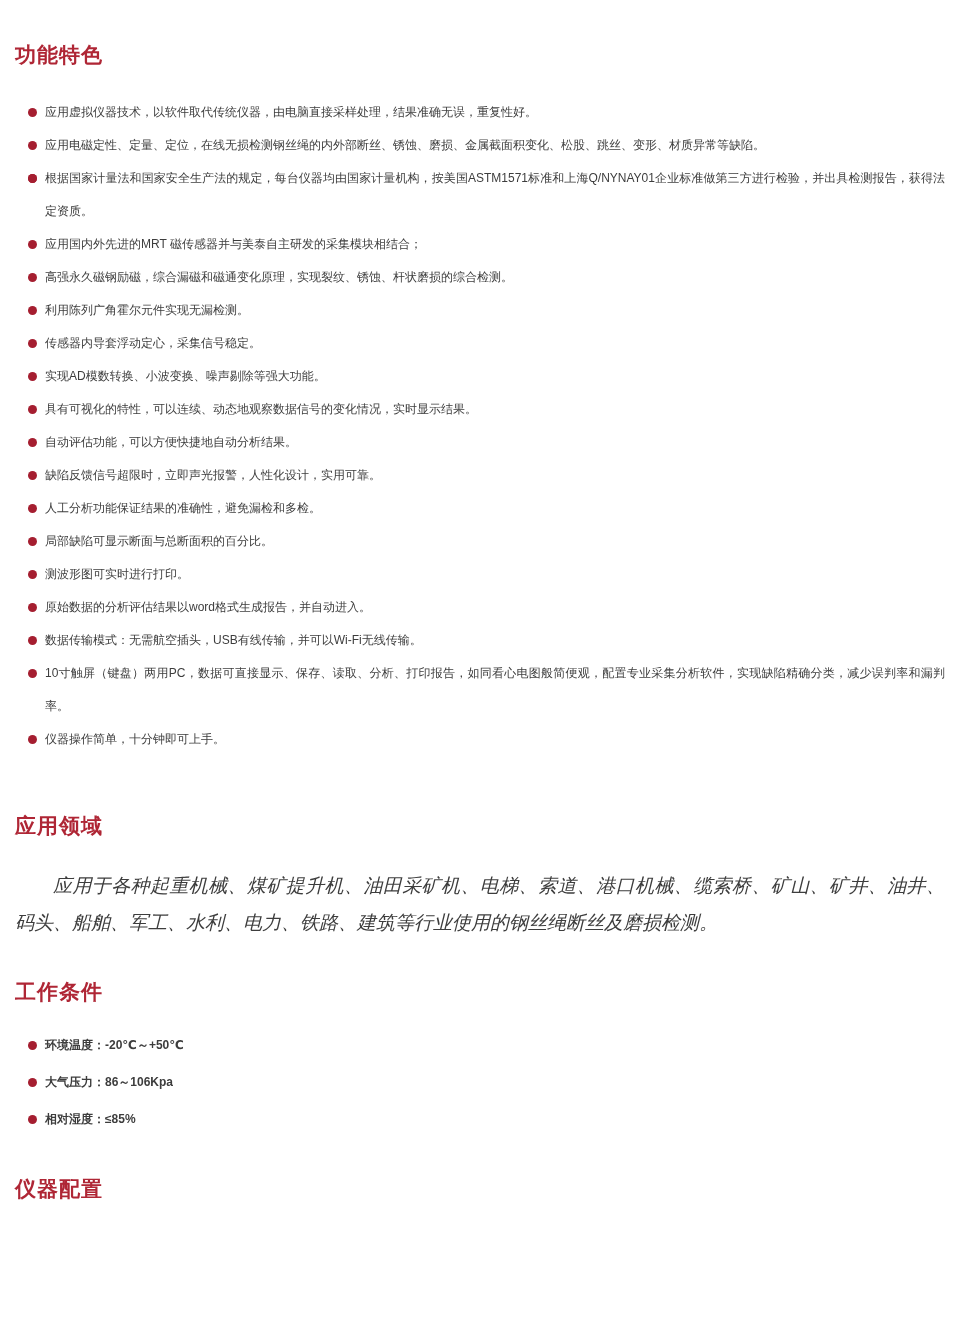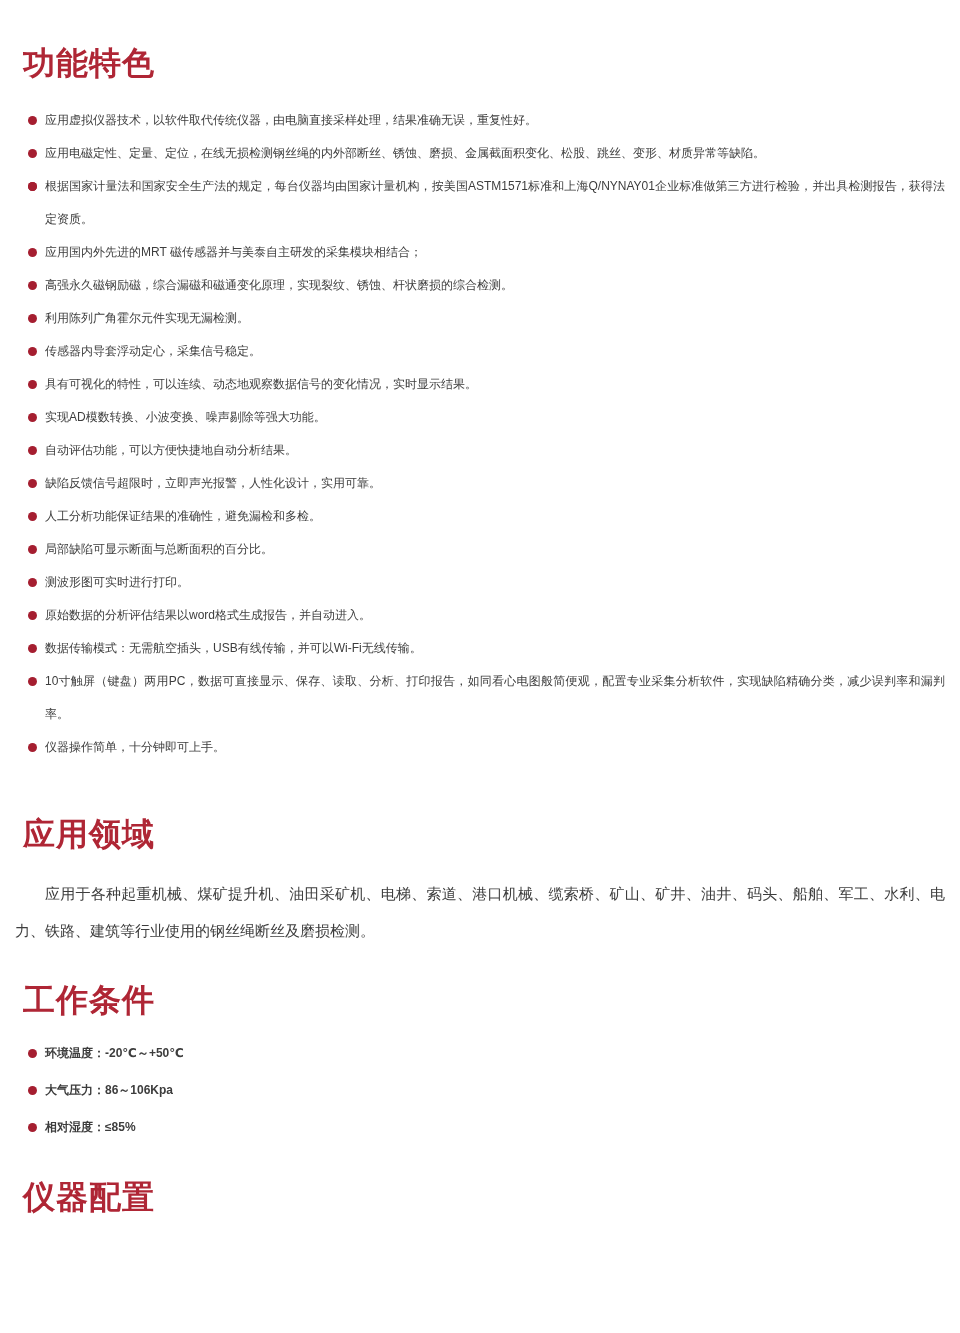--- a/index.html
+++ b/index.html
@@ -12,22 +12,22 @@
     height: 1333px;
     overflow: hidden;
     font-family: "Liberation Sans", "DejaVu Sans", sans-serif;
     color: var(--text-color, #3d3d3d);
   }
   .page {
     padding: 40px 15px 0 15px;
     box-sizing: border-box;
   }
   .section-title {
-    margin: 8px;
-    font-size: 32px;
+    margin: 0;
+    font-size: 21px;
     font-weight: bold;
     line-height: 30px;
     color: var(--accent-color, #af2635);
     letter-spacing: 1px;
   }
   section { margin: 0; }
   .sec-features .section-title { margin-bottom: 26px; }
   .bullet-list {
     list-style: none;
     margin: 0;
@@ -47,24 +47,25 @@
     border-radius: 50%;
     background: var(--bullet-color, #a51e30);
   }
   .bullet-list.tight li { line-height: 33px; }
   .bullet-list.tight .dot { top: 12px; }
   .bullet-list.loose li { line-height: 37px; }
   .bullet-list.loose .dot { top: 14px; }
   .sec-application { margin-top: 55px; }
   .app-paragraph {
     margin: 26px 0 0 0;
-    font-size: 15px;
+    font-size: 19px;
     line-height: 37px;
     text-align: justify;
     text-indent: 2em;
+    font-style: italic;
   }
   .sec-conditions { margin-top: 36px; }
   .sec-conditions .bullet-list { margin-top: 20px; font-weight: bold; }
   .sec-configuration { margin-top: 36px; }
 </style>
 </head>
 <body style="background: rgb(255, 255, 255);">
 
 <div class="page">
 
@@ -72,22 +73,22 @@
     <h2 class="section-title">功能特色</h2>
     <ul class="bullet-list tight">
         <li><span class="dot"></span><span>应用虚拟仪器技术，以软件取代传统仪器，由电脑直接采样处理，结果准确无误，重复性好。</span></li>
         <li><span class="dot"></span><span>应用电磁定性、定量、定位，在线无损检测钢丝绳的内外部断丝、锈蚀、磨损、金属截面积变化、松股、跳丝、变形、材质异常等缺陷。</span></li>
         <li><span class="dot"></span></li>
         <li><span class="dot"></span><span>根据国家计量法和国家安全生产法的规定，每台仪器均由国家计量机构，按美国ASTM1571标准和上海Q/NYNAY01企业标准做第三方进行检验，并出具检测报告，获得法定资质。</span></li>
         <li><span class="dot"></span><span>应用国内外先进的MRT 磁传感器并与美泰自主研发的采集模块相结合；</span></li>
         <li><span class="dot"></span><span>高强永久磁钢励磁，综合漏磁和磁通变化原理，实现裂纹、锈蚀、杆状磨损的综合检测。</span></li>
         <li><span class="dot"></span><span>利用陈列广角霍尔元件实现无漏检测。</span></li>
         <li><span class="dot"></span><span>传感器内导套浮动定心，采集信号稳定。</span></li>
+        <li><span class="dot"></span><span>实现AD模数转换、小波变换、噪声剔除等强大功能。</span></li>
         <li><span class="dot"></span><span>具有可视化的特性，可以连续、动态地观察数据信号的变化情况，实时显示结果。</span></li>
-        <li><span class="dot"></span><span>实现AD模数转换、小波变换、噪声剔除等强大功能。</span></li>
         <li><span class="dot"></span><span>自动评估功能，可以方便快捷地自动分析结果。</span></li>
         <li><span class="dot"></span><span>缺陷反馈信号超限时，立即声光报警，人性化设计，实用可靠。</span></li>
         <li><span class="dot"></span><span>人工分析功能保证结果的准确性，避免漏检和多检。</span></li>
         <li><span class="dot"></span><span>局部缺陷可显示断面与总断面积的百分比。</span></li>
         <li><span class="dot"></span><span>测波形图可实时进行打印。</span></li>
         <li><span class="dot"></span><span>原始数据的分析评估结果以word格式生成报告，并自动进入。</span></li>
         <li><span class="dot"></span><span>数据传输模式：无需航空插头，USB有线传输，并可以Wi-Fi无线传输。</span></li>
         <li><span class="dot"></span><span>10寸触屏（键盘）两用PC，数据可直接显示、保存、读取、分析、打印报告，如同看心电图般简便观，配置专业采集分析软件，实现缺陷精确分类，减少误判率和漏判率。</span></li>
         <li><span class="dot"></span><span>仪器操作简单，十分钟即可上手。</span></li>
       </ul>

